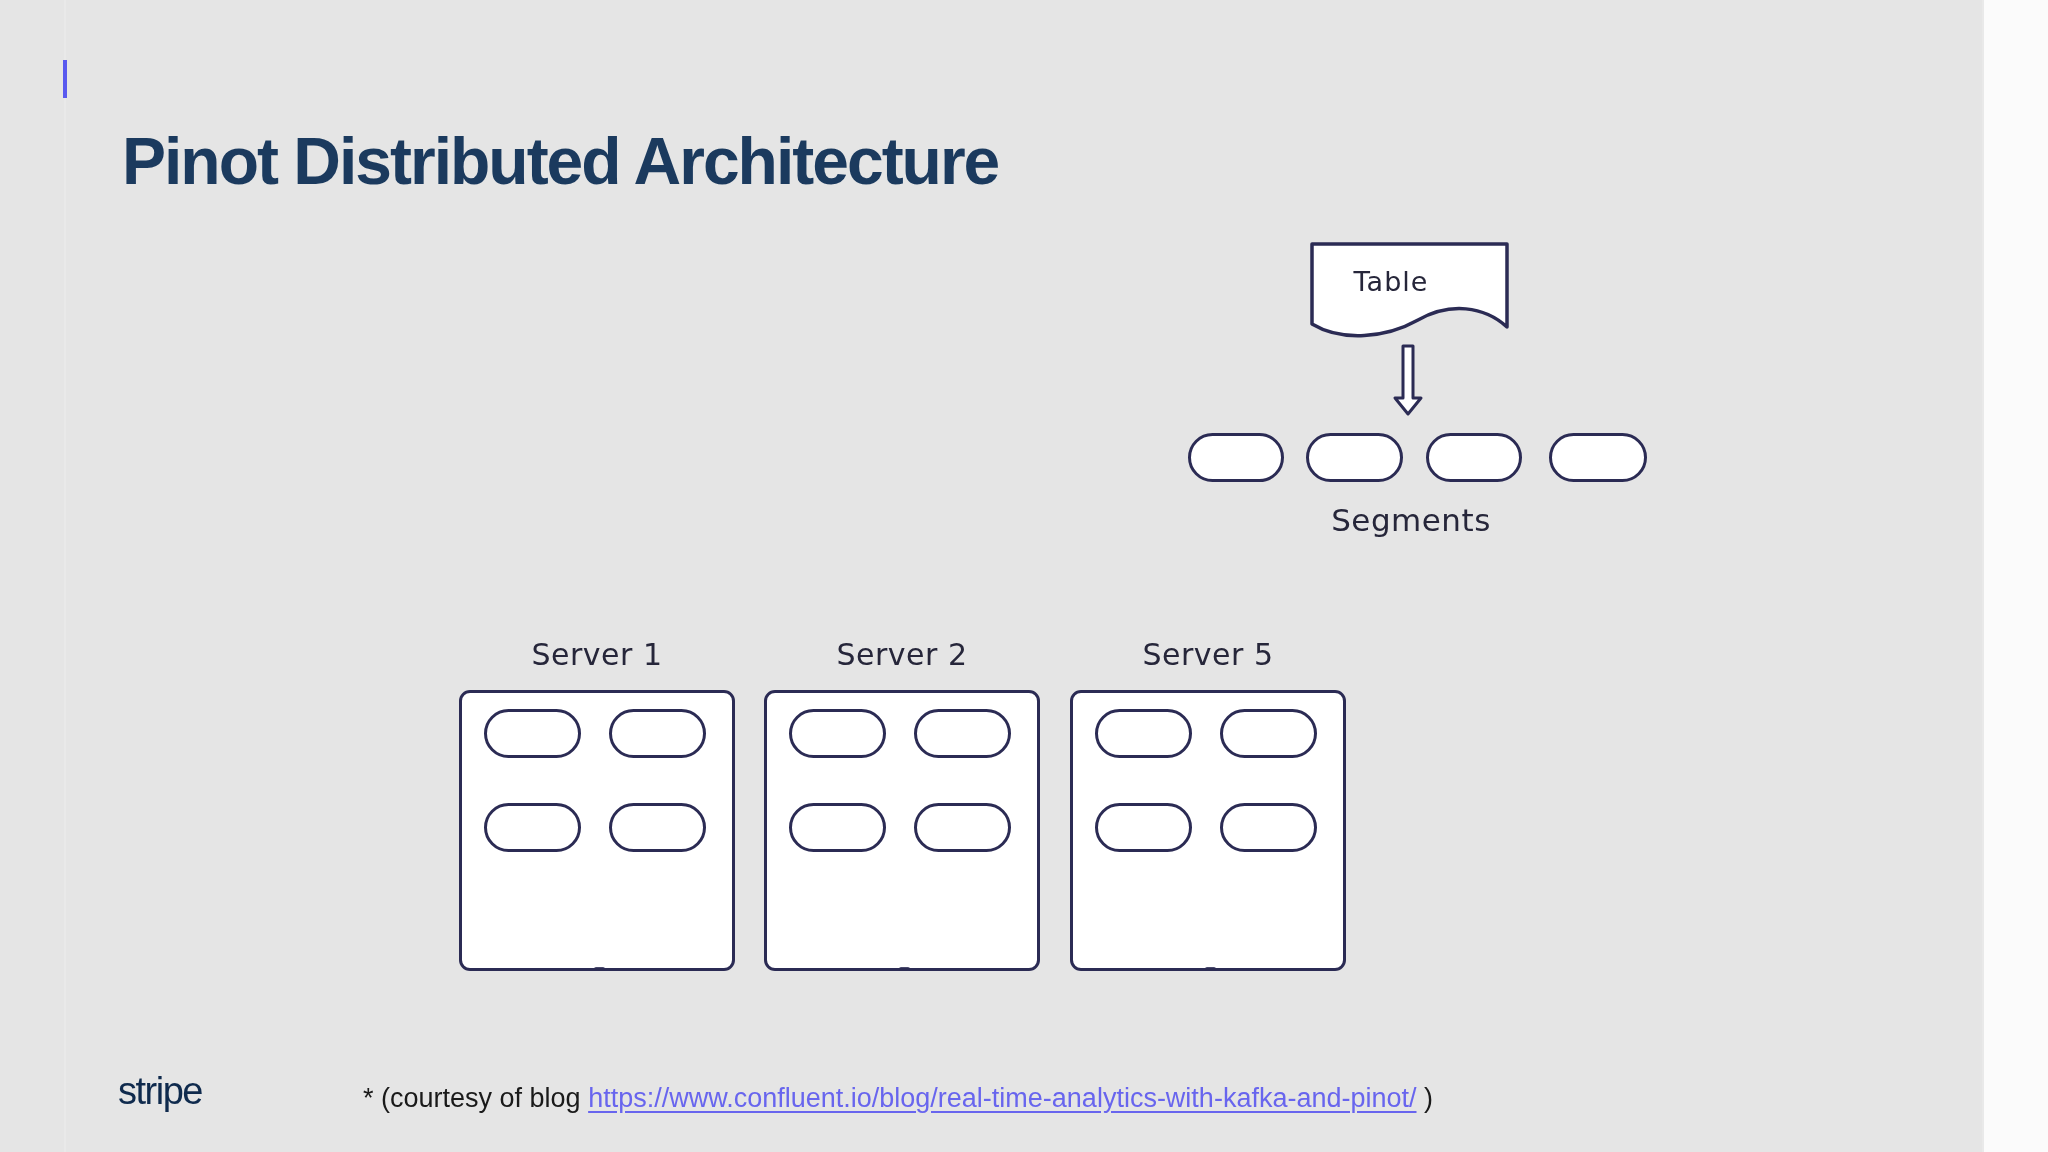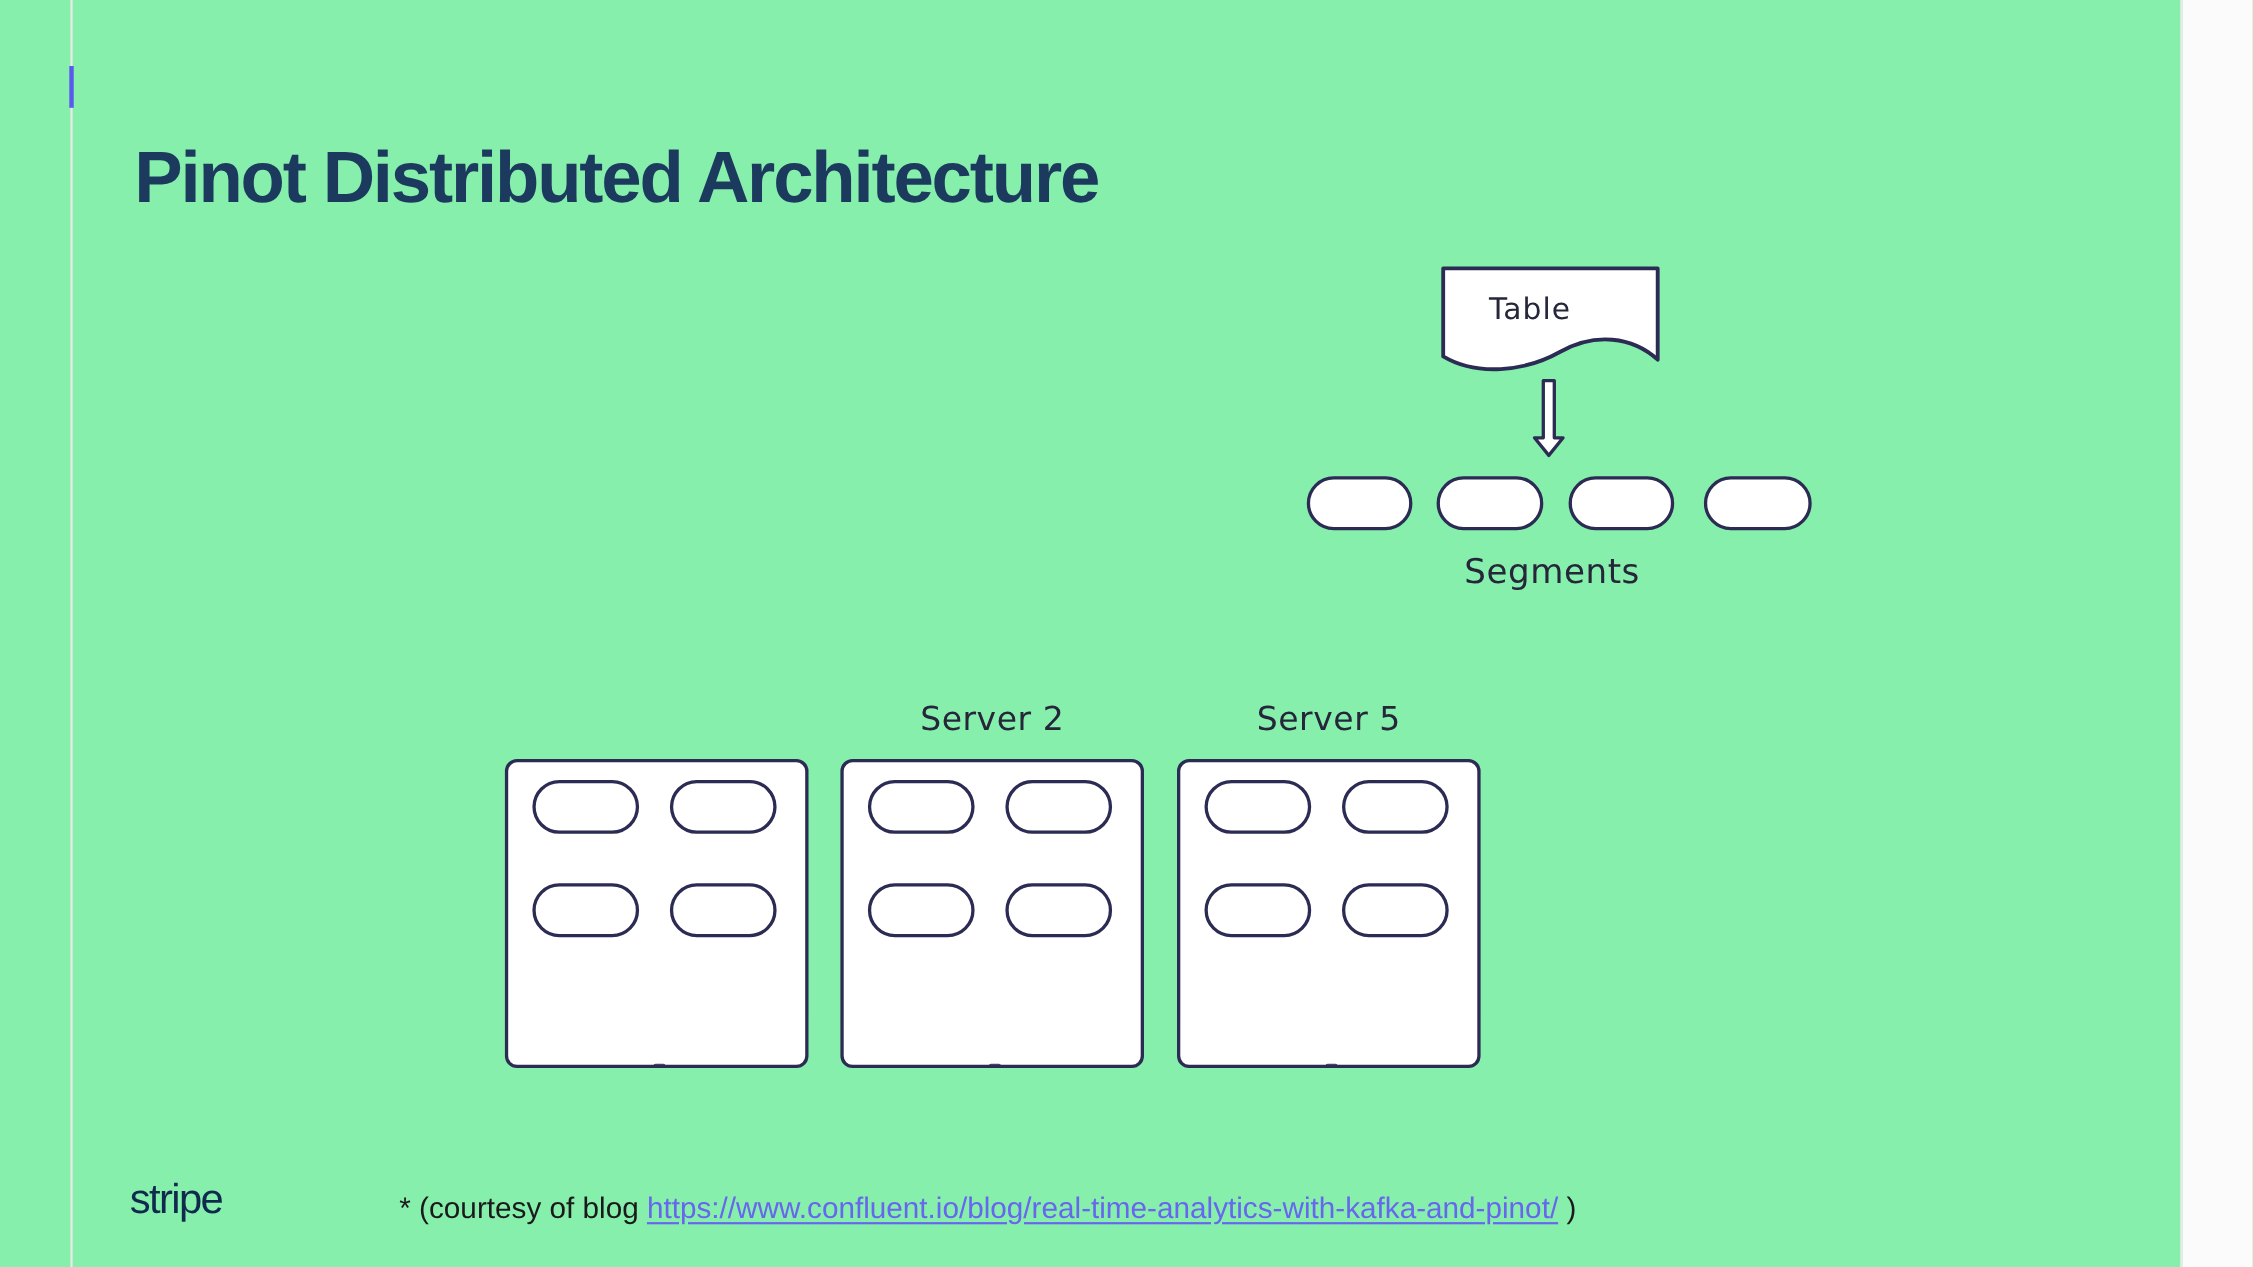--- a/index.html
+++ b/index.html
@@ -1,20 +1,20 @@
 <!DOCTYPE html>
 <html style="--title: #1b3a5e; --ink: #2b2b54; --label: #26263a; --text: #1a1a1a; --link: #6865ee; --logo: #0f2a4d; --caret: #5959ef; --edge: #e9e9e9;"><head>
 <meta charset="utf-8">
 <style>
   html, body { margin: 0; padding: 0; background: #ffffff; }
   #slide {
     position: relative;
     width: 2048px;
     height: 1152px;
-    background: #86efac;
+    background: #e5e5e5;
     overflow: hidden;
     font-family: "Liberation Sans", sans-serif;
   }
   
   .edge-line {
     position: absolute; top: 0; bottom: 0; width: 2px;
     background: var(--edge, #e9e9e9);
   }
   .edge-line.left  { left: 64px; }
   .edge-line.right { left: 1982px; }
@@ -123,20 +123,21 @@
   <svg class="shape-svg arrow-svg" width="40" height="80" viewBox="0 0 40 80">
     <path d="M 13 6 L 23 6 L 23 58 L 31 58 L 18 74 L 5 58 L 13 58 Z" fill="#ffffff" stroke="#2b2b54" stroke-width="3" stroke-linejoin="round"></path>
   </svg>
 
   <div class="seg-pill p1"></div>
   <div class="seg-pill p2"></div>
   <div class="seg-pill p3"></div>
   <div class="seg-pill p4"></div>
   <div class="diagram-label segments-label">Segments</div>
 
+  <div class="diagram-label server-label s1">Server 1</div>
   <div class="server-box s1">
     <div class="box-pill r1c1"></div>
     <div class="box-pill r1c2"></div>
     <div class="box-pill r2c1"></div>
     <div class="box-pill r2c2"></div>
     <div class="box-nub"></div>
   </div>
 
   <div class="diagram-label server-label s2">Server 2</div>
   <div class="server-box s2">

